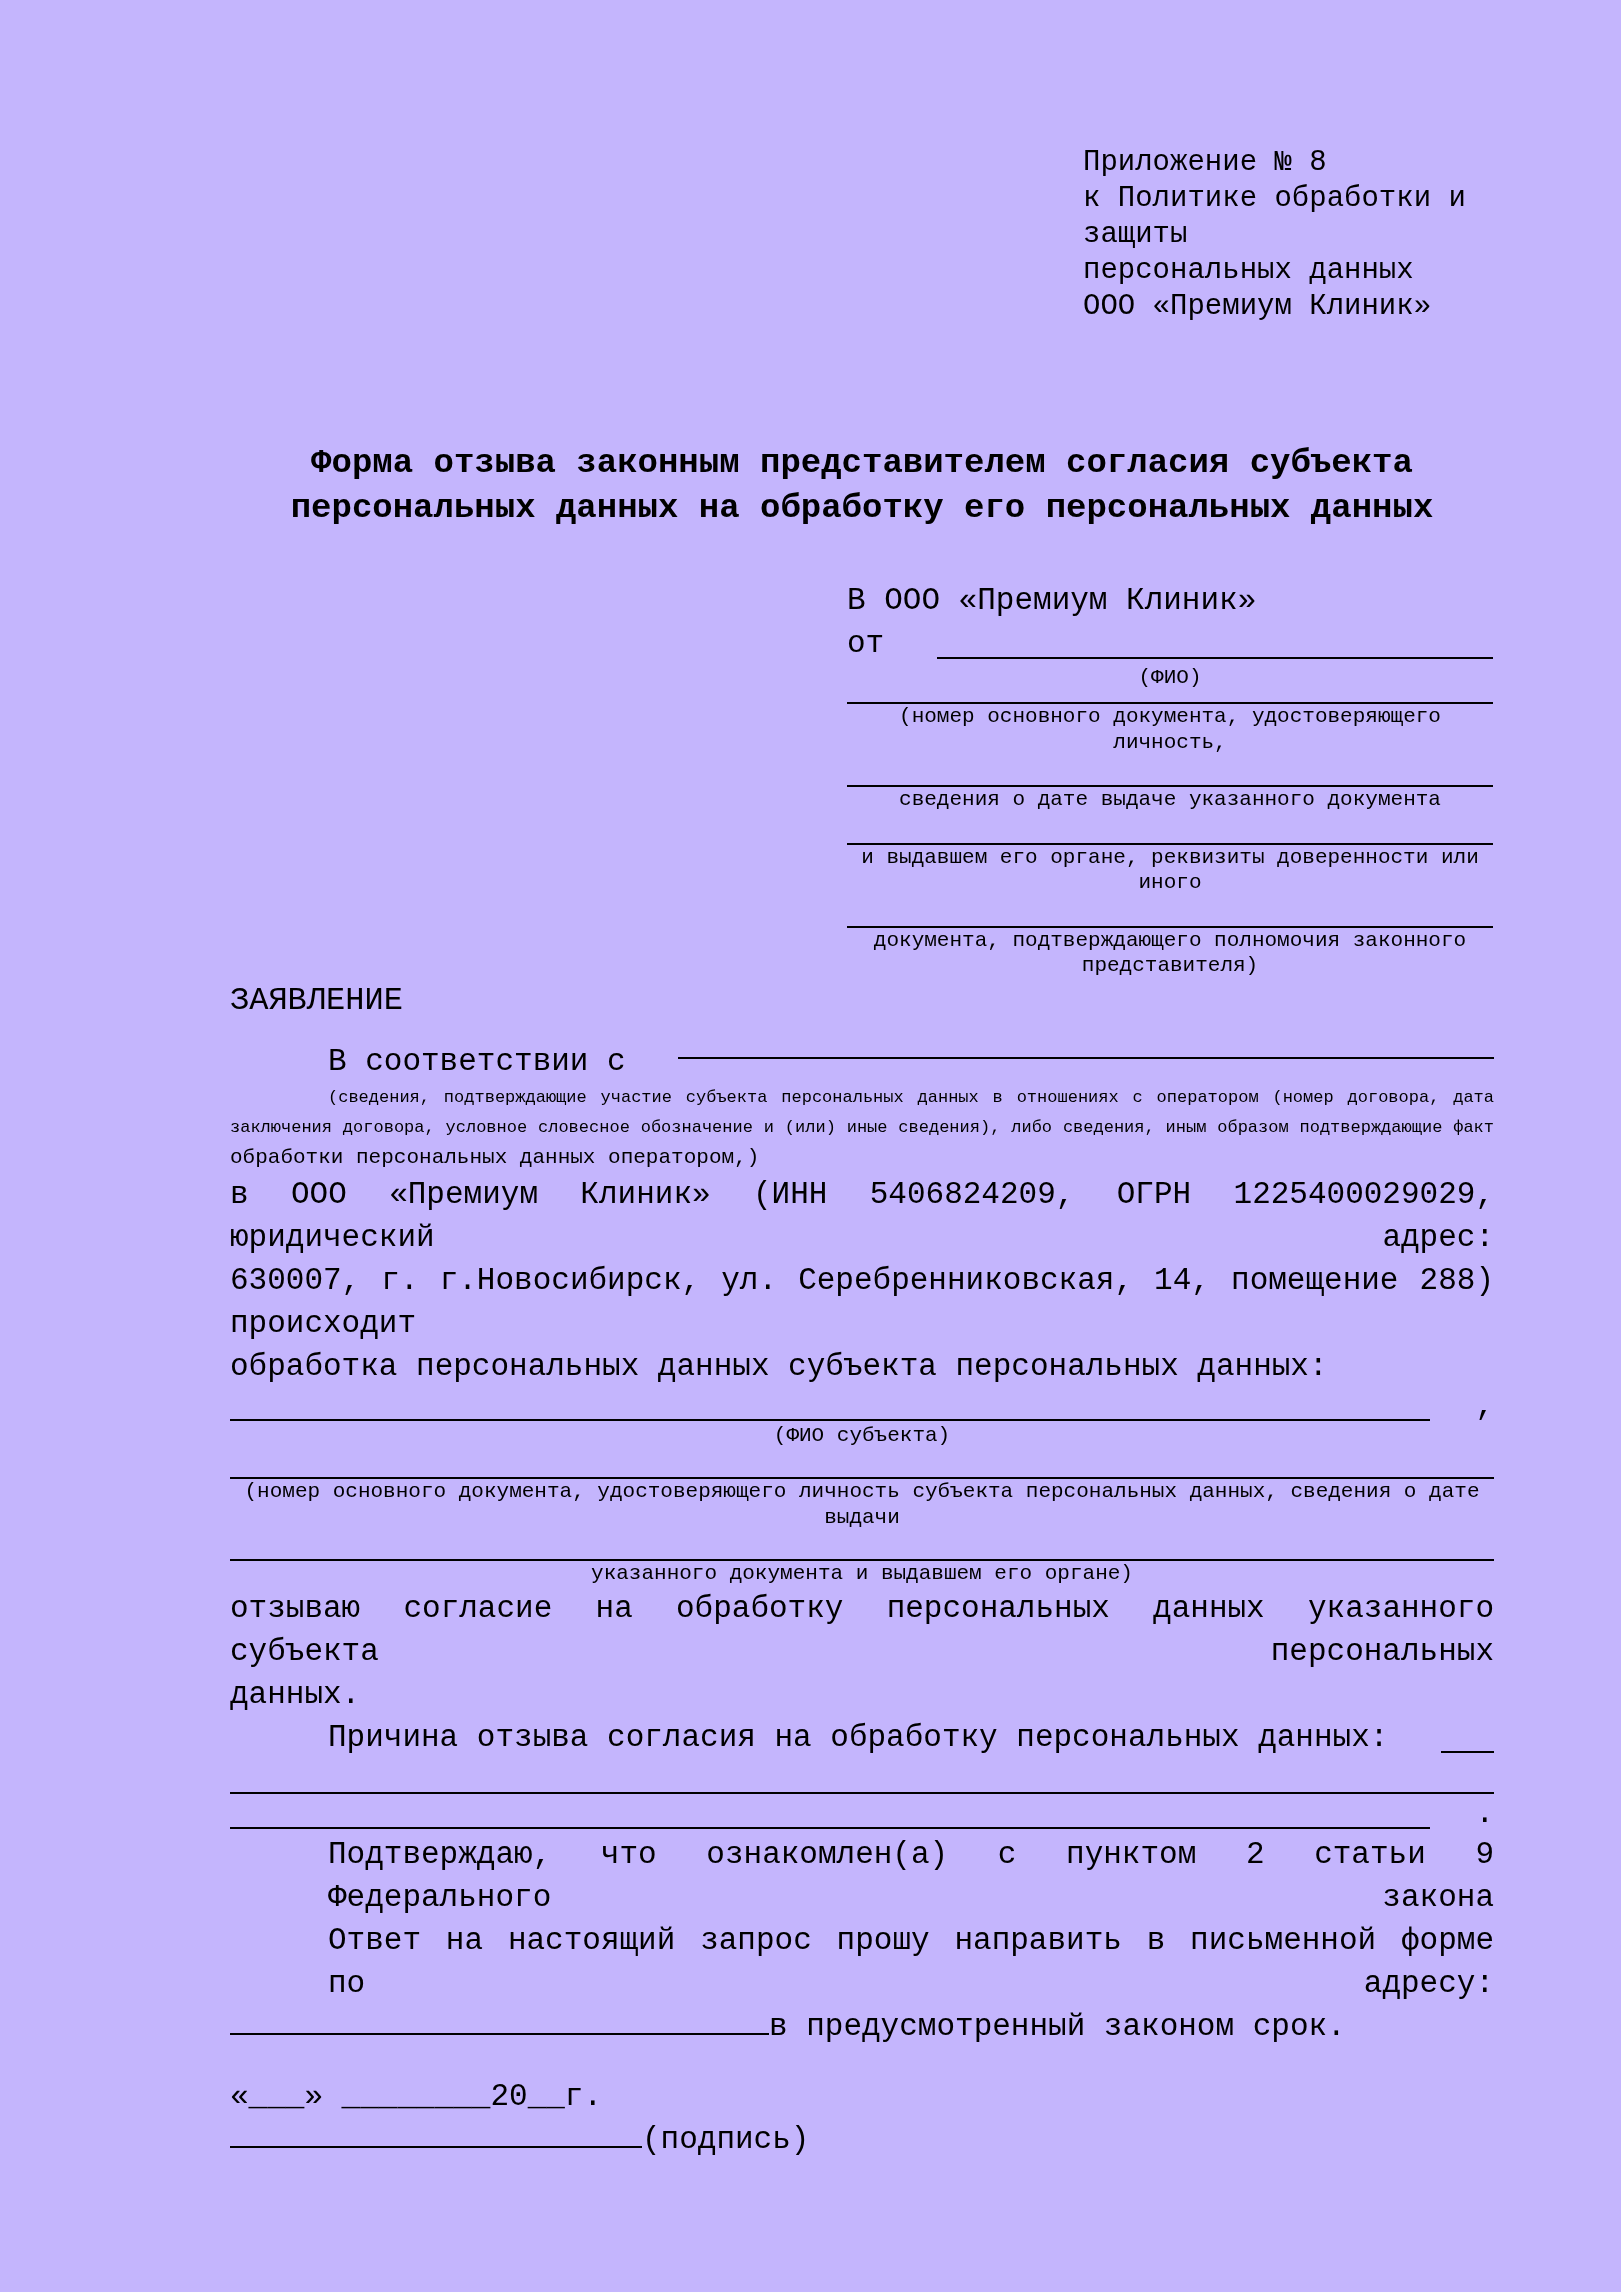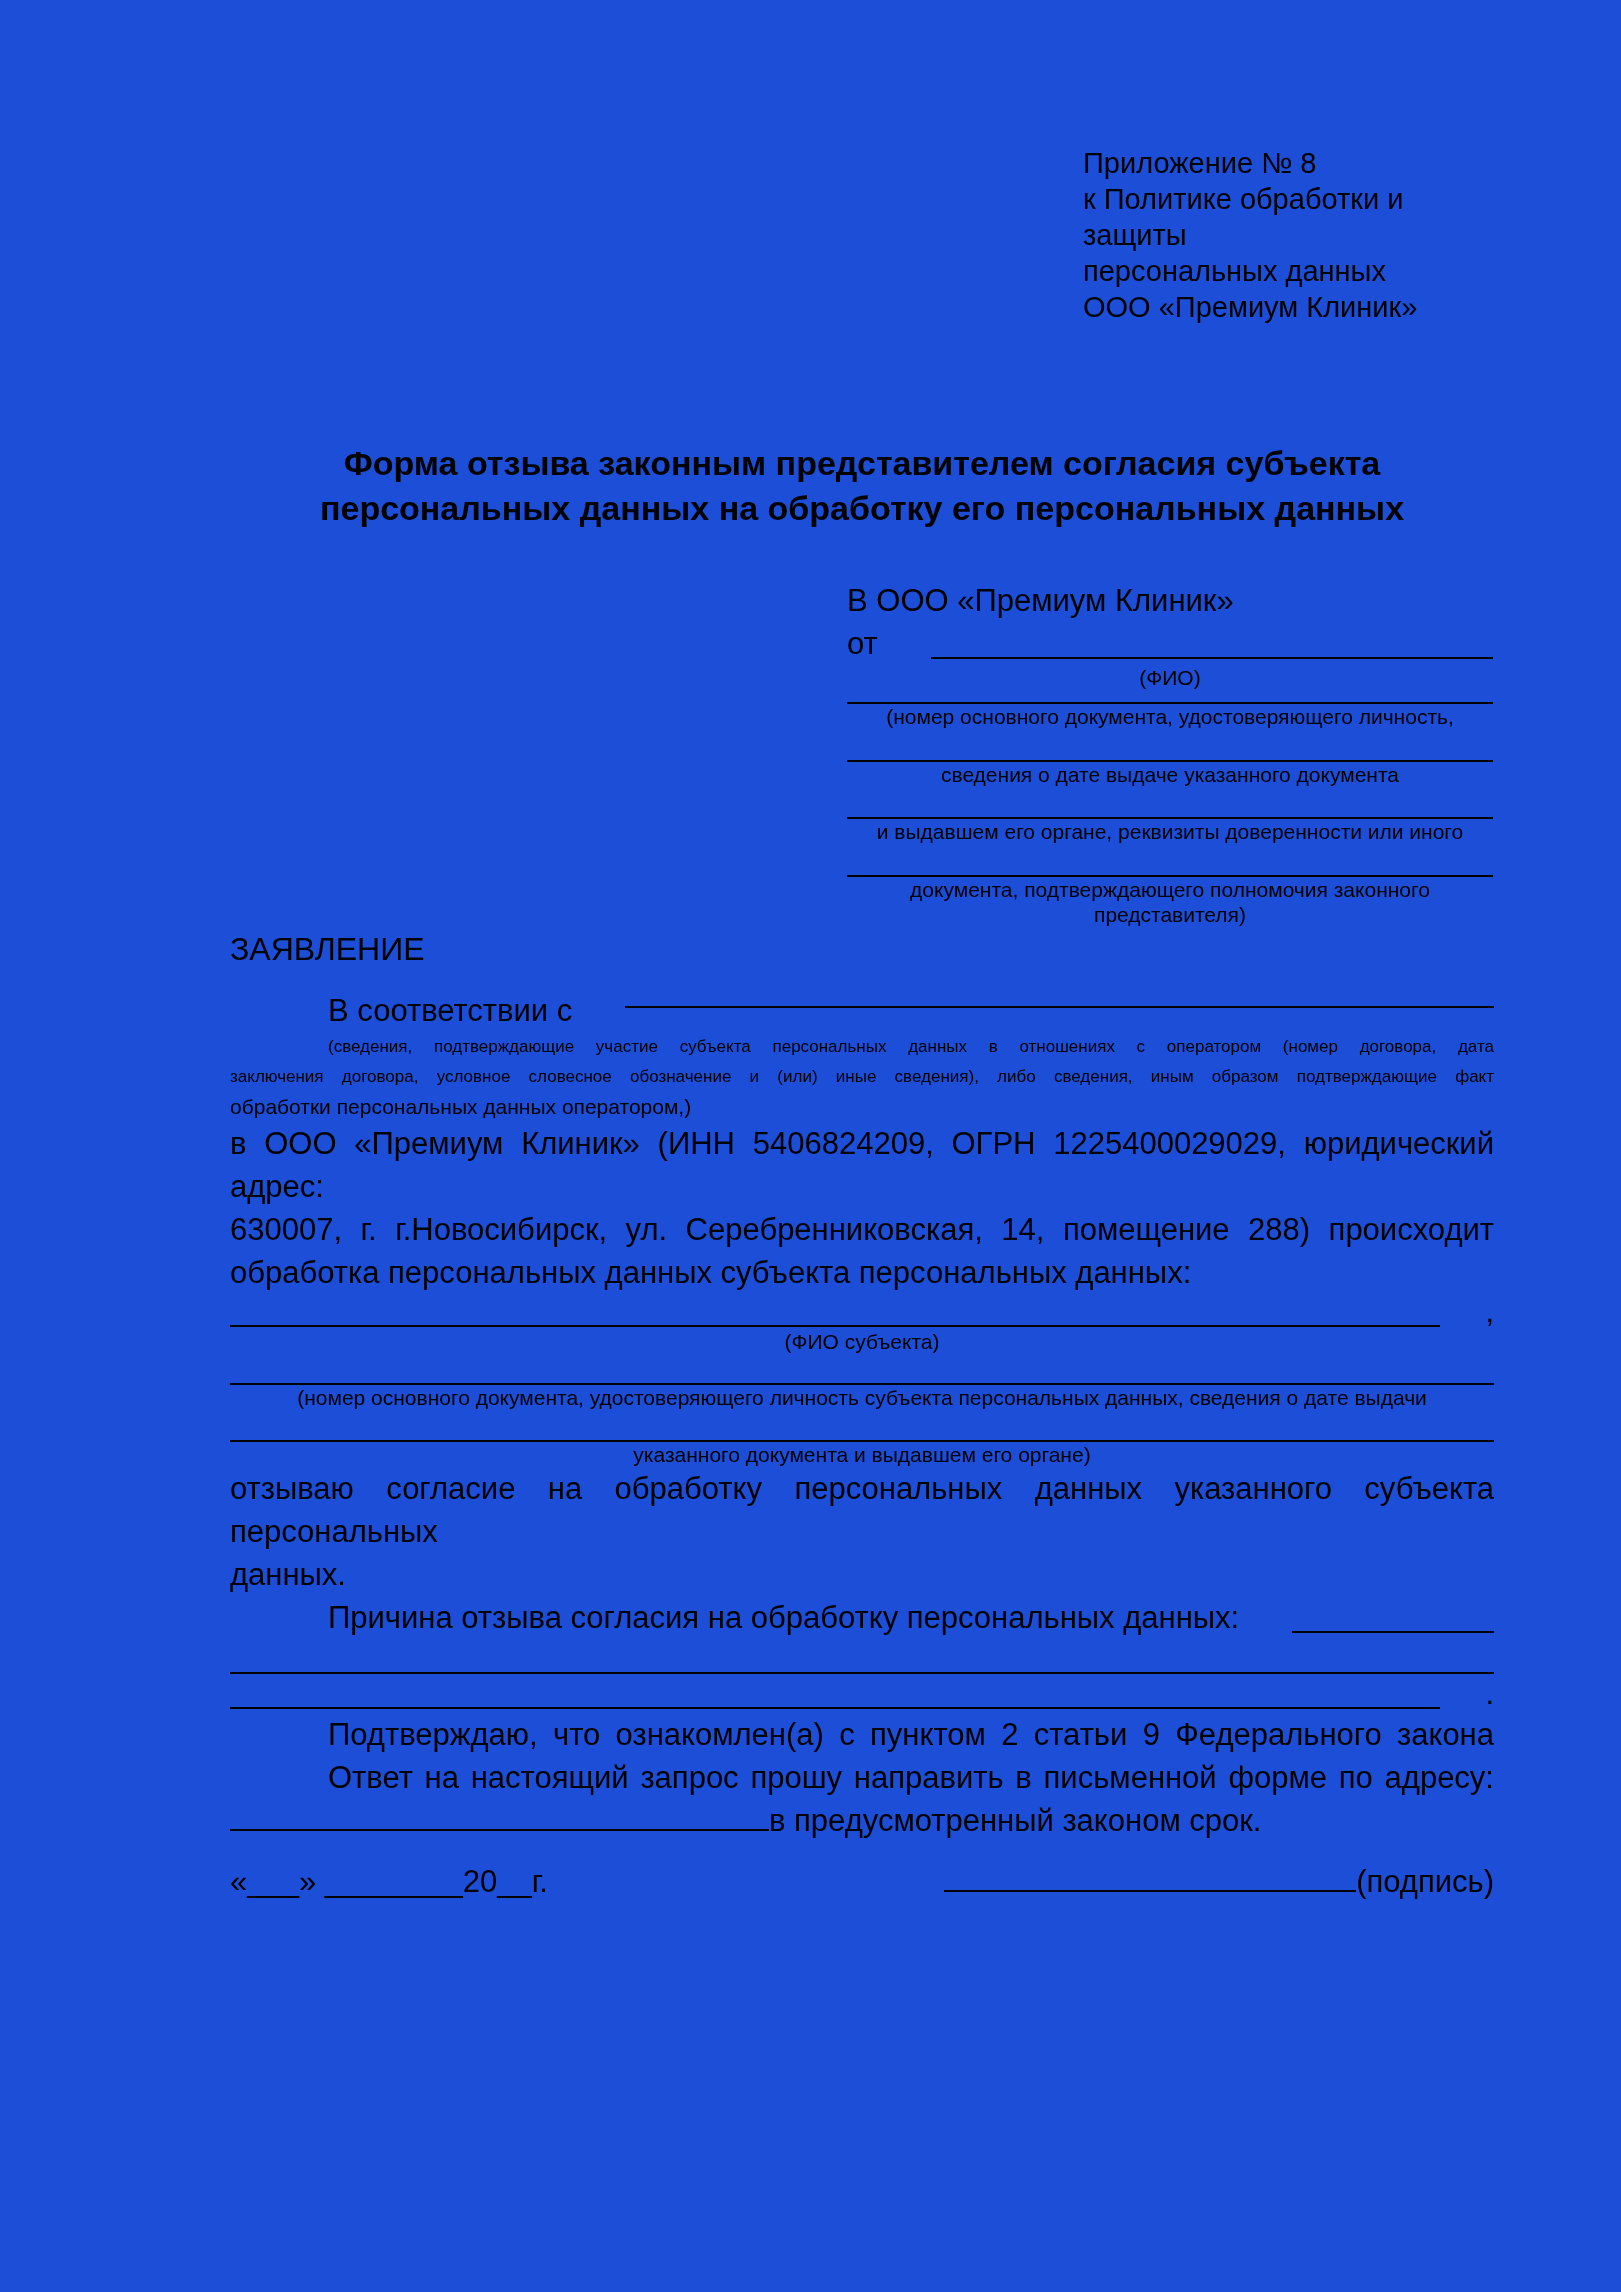--- a/index.html
+++ b/index.html
@@ -6,23 +6,23 @@
     margin: 0;
     padding: 0;
     background: #ffffff;
   }
   .page {
     position: relative;
     width: 1621px;
     height: 2293px;
     box-sizing: border-box;
     padding: 145px 127px 0 230px;
-    background: #1d4ed8;
+    background: #c4b5fd;
     color: #000000;
-    font-family: Liberation Sans, sans-serif;
+    font-family: Liberation Mono, monospace;
     font-size: 31px;
     line-height: 43px;
     overflow: hidden;
   }
 
   
   .header {
     margin-left: 853px;
     width: 411px;
     font-size: 29px;
@@ -111,21 +111,22 @@
     display: inline-block;
     width: 539px;
     height: 5.9px;
     border-bottom: 2.9px solid #000;
   }
 
   
   .date-row {
     display: flex;
     justify-content: space-between;
-    margin-top: 18px;
+    margin-top: 27px;
+    flex-direction: column;
   }
   .sig-group { white-space: nowrap; }
   .sig-ln {
     display: inline-block;
     width: 412px;
     height: 5.9px;
     border-bottom: 2.9px solid #000;
   }
 </style>
 </head>

